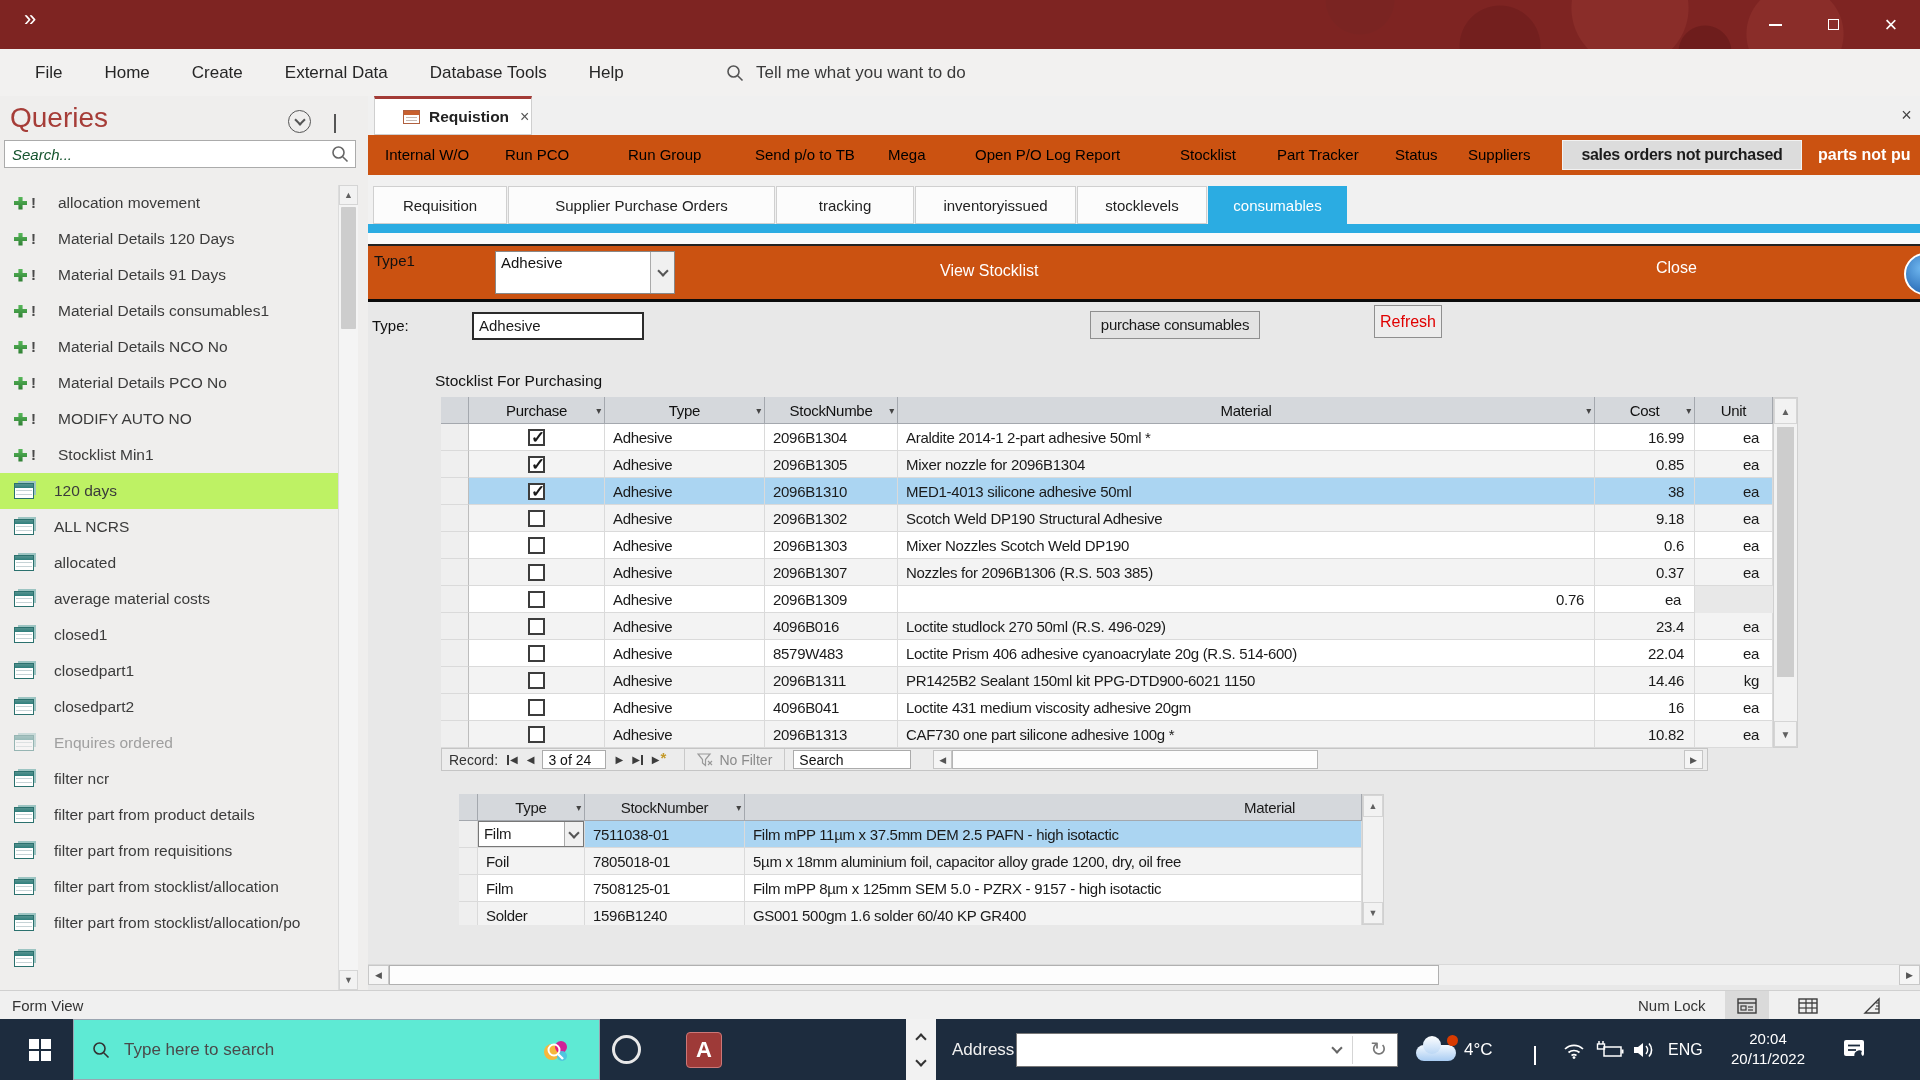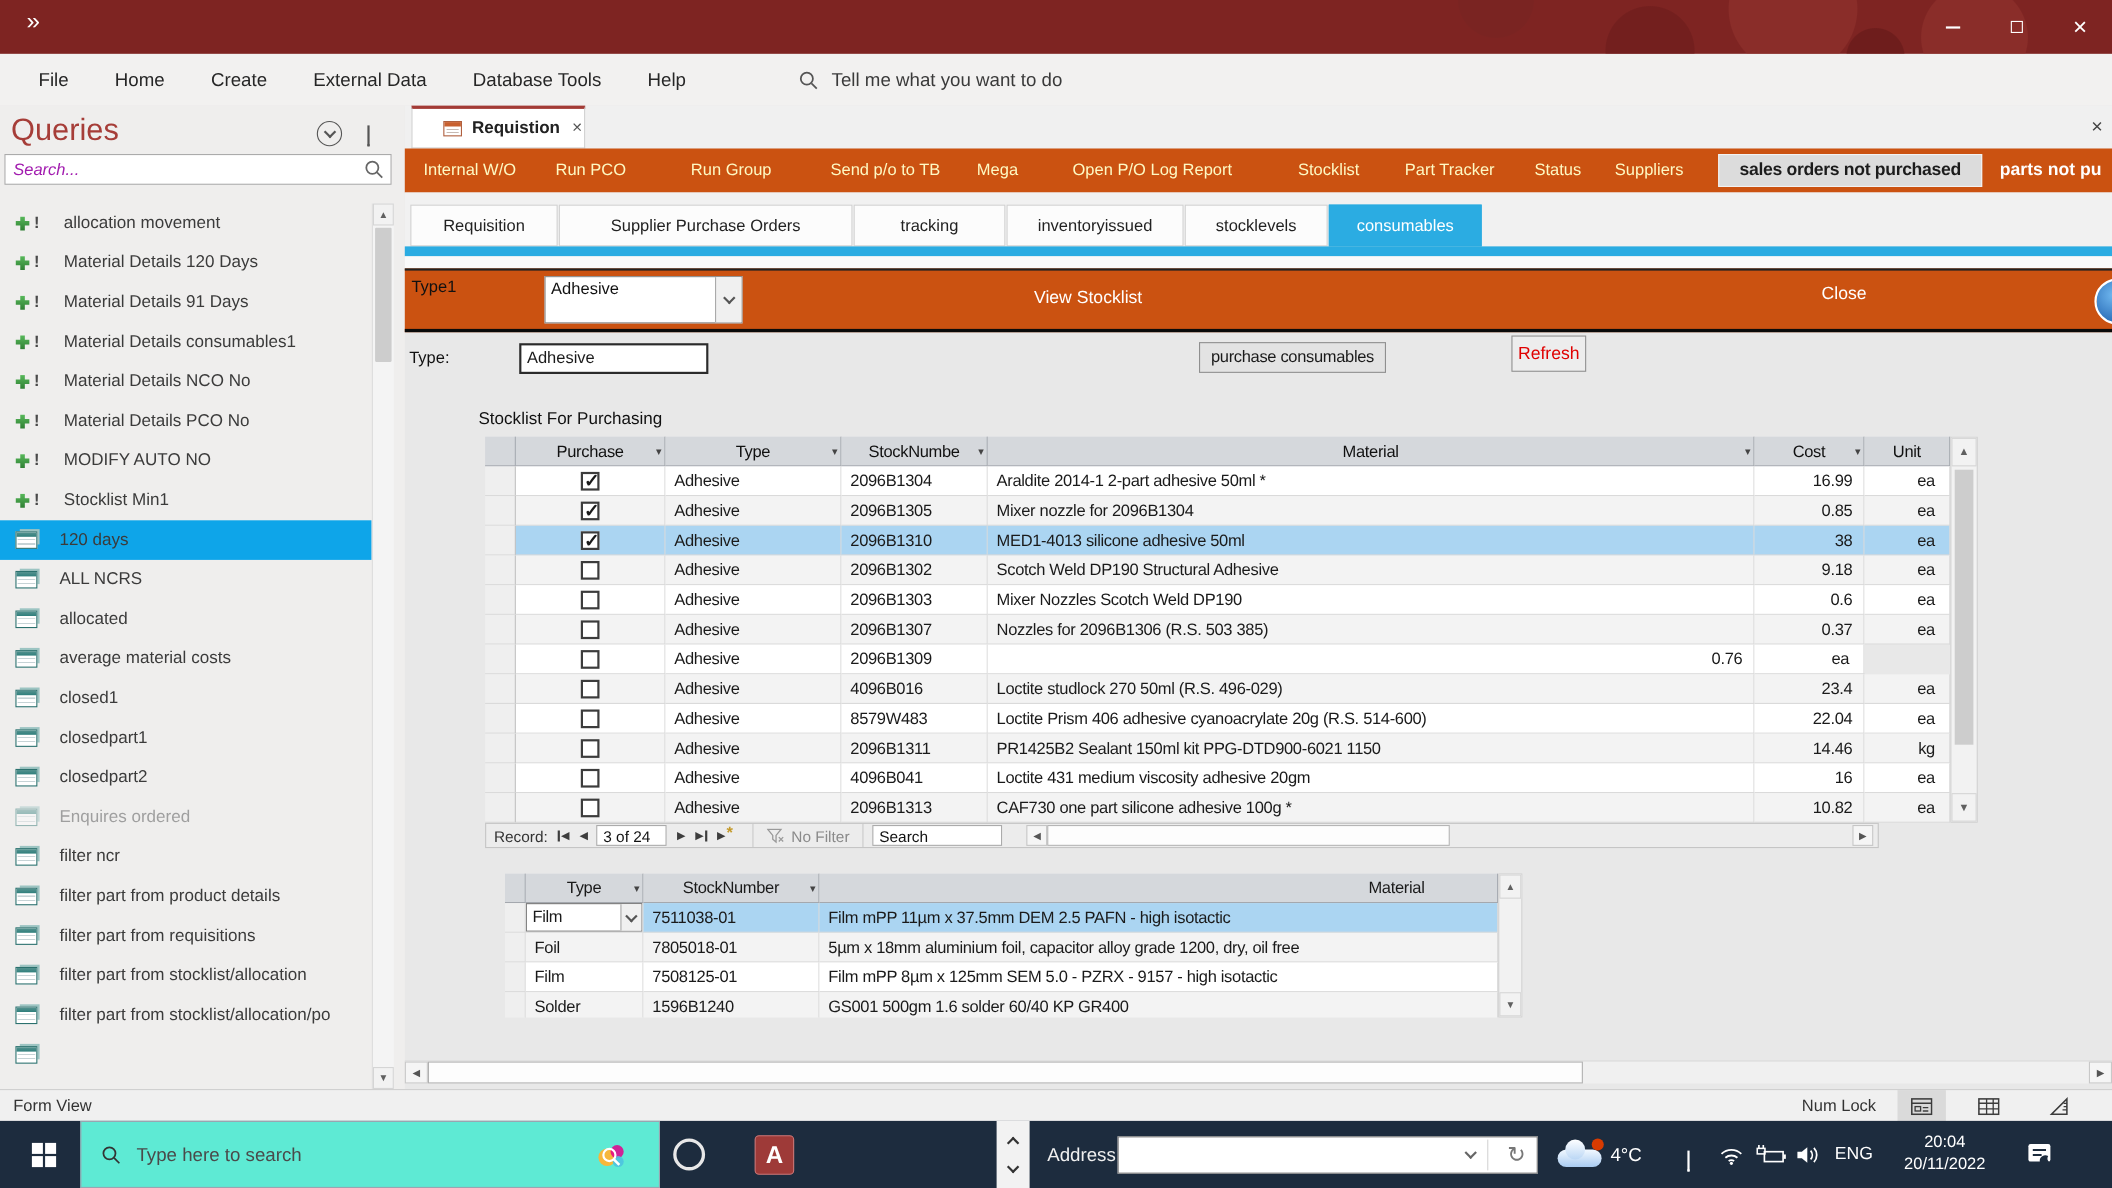--- a/index.html
+++ b/index.html
@@ -33,25 +33,25 @@
 
   
   .sidebar { position:absolute; left:0; top:96px; width:368px; height:894px; background:#EFEEED; }
   .nav-title { position:absolute; left:10px; top:6px; font-size:28px; color:#A63D38; }
   .pane-circ { position:absolute; left:288px; top:14px; width:23px; height:23px; border:1.5px solid #555; border-radius:50%; display:flex; align-items:center; justify-content:center; }
   .chev { width:8px; height:8px; border-right:2px solid #555; border-bottom:2px solid #555; transform:rotate(45deg); margin-top:-3px; }
   .chev.left { transform:rotate(135deg); margin:0 0 0 4px; }
   .pane-collapse { position:absolute; left:330px; top:18px; }
   .pane-collapse .chev { width:10px; height:10px; }
   .nav-search { position:absolute; left:4px; top:44px; width:352px; height:28px; background:#fff; border:1px solid #ABABAB; }
-  .nav-search .ph { position:absolute; left:7px; top:5px; font-style:italic; font-size:15px; color:#a21caf; }
+  .nav-search .ph { position:absolute; left:7px; top:5px; font-style:italic; font-size:15px; color:#14532d; }
   .nav-search .mag { position:absolute; right:6px; top:4px; }
   .nav-list { position:absolute; left:0; top:89px; width:338px; height:805px; overflow:hidden; }
   .nav-item { height:36px; display:flex; align-items:center; padding-left:14px; gap:20px; font-size:15.5px; color:#3b3b3b; white-space:nowrap; }
-  .nav-item.sel { background:#0ea5e9; }
+  .nav-item.sel { background:#bef264; }
   .nav-item.dis { color:#9f9f9f; }
   .nav-item.dis .ic-select { opacity:.45; }
   .ic-append { position:relative; width:24px; height:19px; flex:0 0 24px; }
   .ic-append .plus { position:absolute; left:0; top:3px; width:13px; height:13px;
      background:linear-gradient(#57B85A,#2E7D32);
      clip-path:polygon(34% 0,66% 0,66% 34%,100% 34%,100% 66%,66% 66%,66% 100%,34% 100%,34% 66%,0 66%,0 34%,34% 34%); }
   .ic-append .ex { position:absolute; right:2px; top:0px; font-weight:bold; font-size:15px; color:#4a4a4a; }
   .ic-select { position:relative; width:20px; height:16px; flex:0 0 20px; background:#fff; border:1px solid #2B716E;
      box-shadow:3px -3px 0 -1px #9CC4C2; }
   .ic-select::before { content:""; position:absolute; left:0; top:0; right:0; height:4px; background:linear-gradient(#55928F,#2F7F7C); }
@@ -66,21 +66,21 @@
   .doctab { position:absolute; left:374px; top:96px; width:158px; height:39px; background:#fff; border:1px solid #CFCFCF; border-top:3px solid #A33B36; display:flex; align-items:center; gap:9px; padding-left:28px; }
   .doctab .lbl { font-weight:bold; font-size:15.5px; color:#222; }
   .doctab .x { color:#555; font-size:16px; margin-left:2px; }
   .dtico { position:relative; width:17px; height:14px; border:1px solid #B0603F; background:#fff; }
   .dtico::before { content:""; position:absolute; left:0; right:0; top:0; height:4px; background:#C8602F; }
   .dtico::after { content:""; position:absolute; left:2px; right:2px; top:6px; bottom:2px; background:repeating-linear-gradient(#C7B9B2 0 1px, transparent 1px 3px); }
   .objclose { position:absolute; left:1893px; top:96px; width:27px; height:39px; color:#444; font-size:18px; display:flex; align-items:center; justify-content:center; }
 
   
   .actionbar { position:absolute; left:368px; top:135px; width:1552px; height:40px; background:#CB5211; }
-  .abtn { position:absolute; top:0; height:40px; line-height:40px; color:#fef9c3; font-size:15px; white-space:nowrap; }
+  .abtn { position:absolute; top:0; height:40px; line-height:40px; color:#000000; font-size:15px; white-space:nowrap; }
   .abox { position:absolute; left:1194px; top:5px; width:240px; height:30px; background:#DCDCDC; border:1px solid #F2F2F2; color:#1c1c1c; font-size:16px; text-align:center; line-height:28px; font-weight:bold; letter-spacing:-0.3px; }
   .aclip { position:absolute; left:1450px; top:0; height:40px; line-height:40px; color:#fff; font-size:16px; font-weight:bold; white-space:nowrap; }
 
   
   .tabzone { position:absolute; left:368px; top:175px; width:1552px; height:49px; background:#F1F1F1; }
   .ftab { position:absolute; top:11px; height:38px; background:#FCFCFC; border:1px solid #D0D0D0; color:#222; font-size:15px; display:flex; align-items:center; justify-content:center; }
   .ftab.active { background:#2BACE2; border-color:#2BACE2; color:#fff; }
   .bluestrip { position:absolute; left:368px; top:224px; width:1552px; height:9px; background:#2BACE2; }
   .whitegap { position:absolute; left:368px; top:233px; width:1552px; height:11px; background:#FAFAFA; }
 

